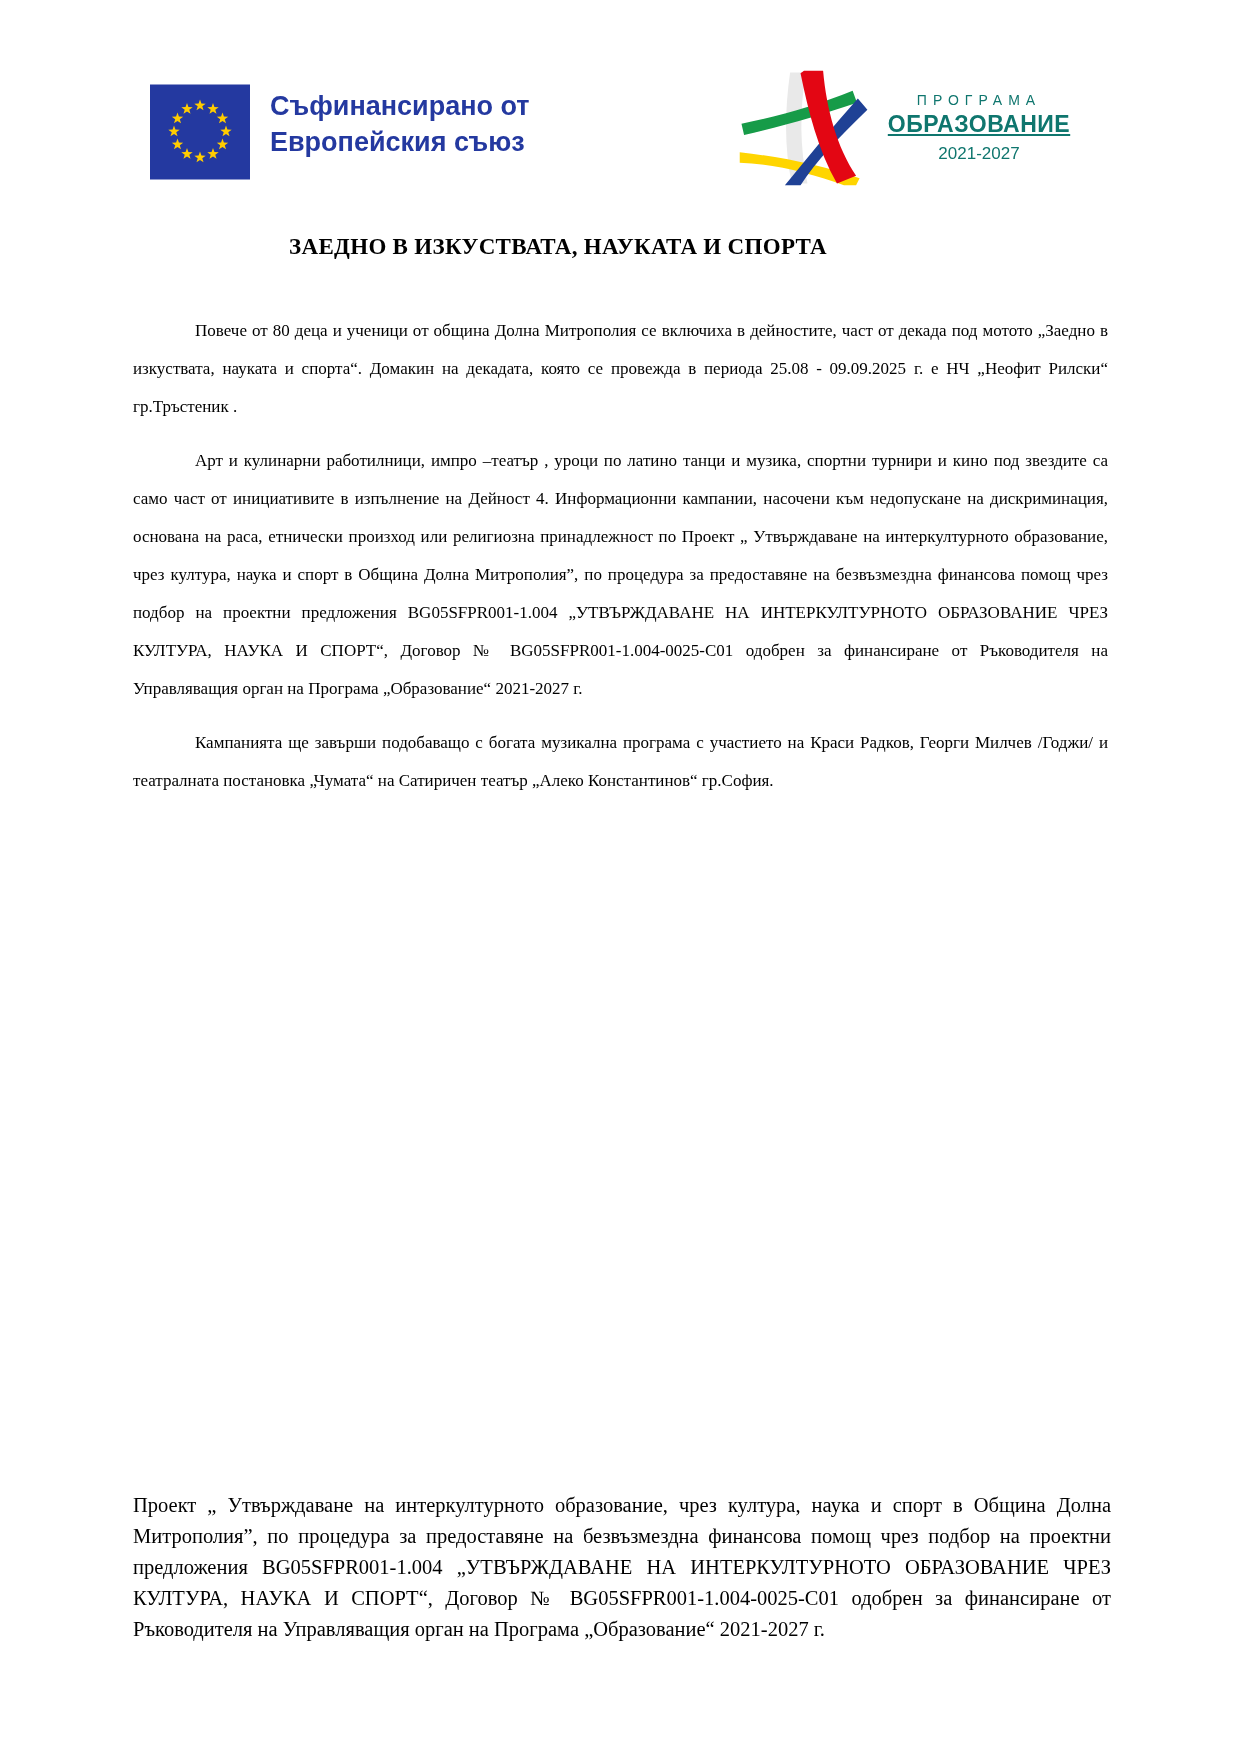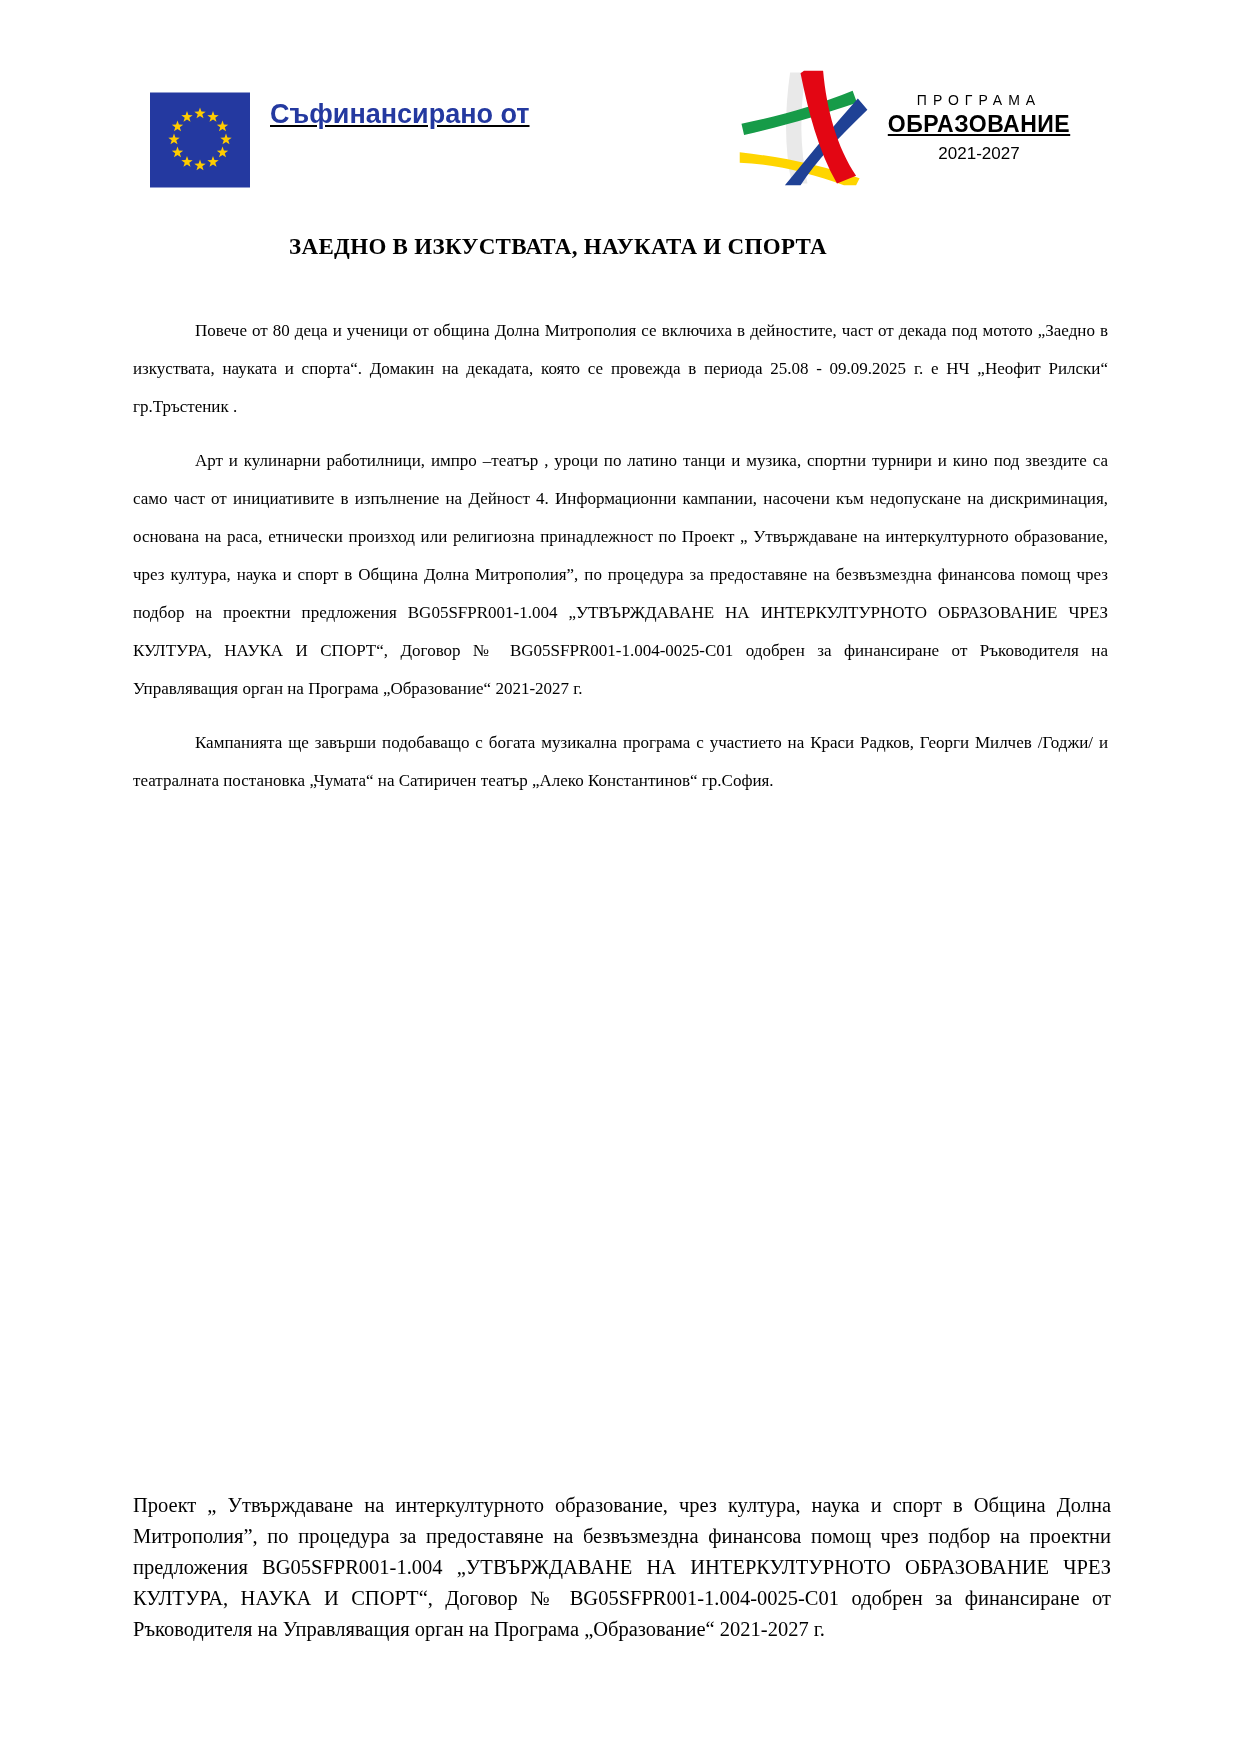--- a/index.html
+++ b/index.html
@@ -9,41 +9,41 @@
     height: 1755px;
     position: relative;
     font-family: "Liberation Serif", serif;
     color: #000000;
     overflow: hidden;
   }
 
   
   .header { position: relative; height: 196px; }
 
-  .eu-logo { position: absolute; left: 150px; top: 92px; display: flex; text-decoration: underline; }
+  .eu-logo { position: absolute; left: 150px; top: 84px; display: flex; }
   .eu-flag { width: 100px; height: 96px; display: block; }
   .eu-text {
     margin-left: 20px;
     margin-top: 4px;
     font-family: "Liberation Sans", sans-serif;
     font-weight: bold;
     font-size: 27px;
     line-height: 36px;
     color: #2439a0;
     white-space: nowrap;
   }
 
   .program-logo { position: absolute; left: 738px; top: 62px; display: flex; align-items: center; }
   .ribbons { width: 132px; height: 132px; display: block; }
   .program-text {
     margin-left: 14px;
     width: 190px;
     text-align: center;
     font-family: "Liberation Sans", sans-serif;
-    color: #000000;
+    color: #0f766e;
   }
   .program-label { font-size: 14px; letter-spacing: 6px; margin-bottom: 3px; }
   .program-name  { font-size: 23px; font-weight: bold; letter-spacing: 0.5px; text-decoration: underline; }
   .program-years { font-size: 17px; margin-top: 6px; }
 
   
   .doc-title {
     margin: 38px 0 0 133px;
     width: 850px;
     text-align: center;
@@ -91,20 +91,21 @@
       <use href="#eu-star" x="63" y="69.5"></use>
       <use href="#eu-star" x="50" y="73"></use>
       <use href="#eu-star" x="37" y="69.5"></use>
       <use href="#eu-star" x="27.5" y="60"></use>
       <use href="#eu-star" x="24" y="47"></use>
       <use href="#eu-star" x="27.5" y="34"></use>
       <use href="#eu-star" x="37" y="24.5"></use>
     </svg>
     <div class="eu-text">
       <div>Съфинансирано от</div>
+      <div>Европейския съюз</div>
     </div>
   </div>
 
   <div class="program-logo">
     <svg class="ribbons" viewBox="0 0 152 132" xmlns="http://www.w3.org/2000/svg" aria-hidden="true">
 
       <path d="M 60 2 L 78 2 C 71 46, 71 88, 80 130 L 62 130 C 53 88, 54 44, 60 2 Z" fill="#e9e9e9"></path>
 
       <path d="M 4 61 C 46 53, 92 39, 132 23 L 137 37 C 96 51, 49 65, 7 74 Z" fill="#169b48"></path>
 

